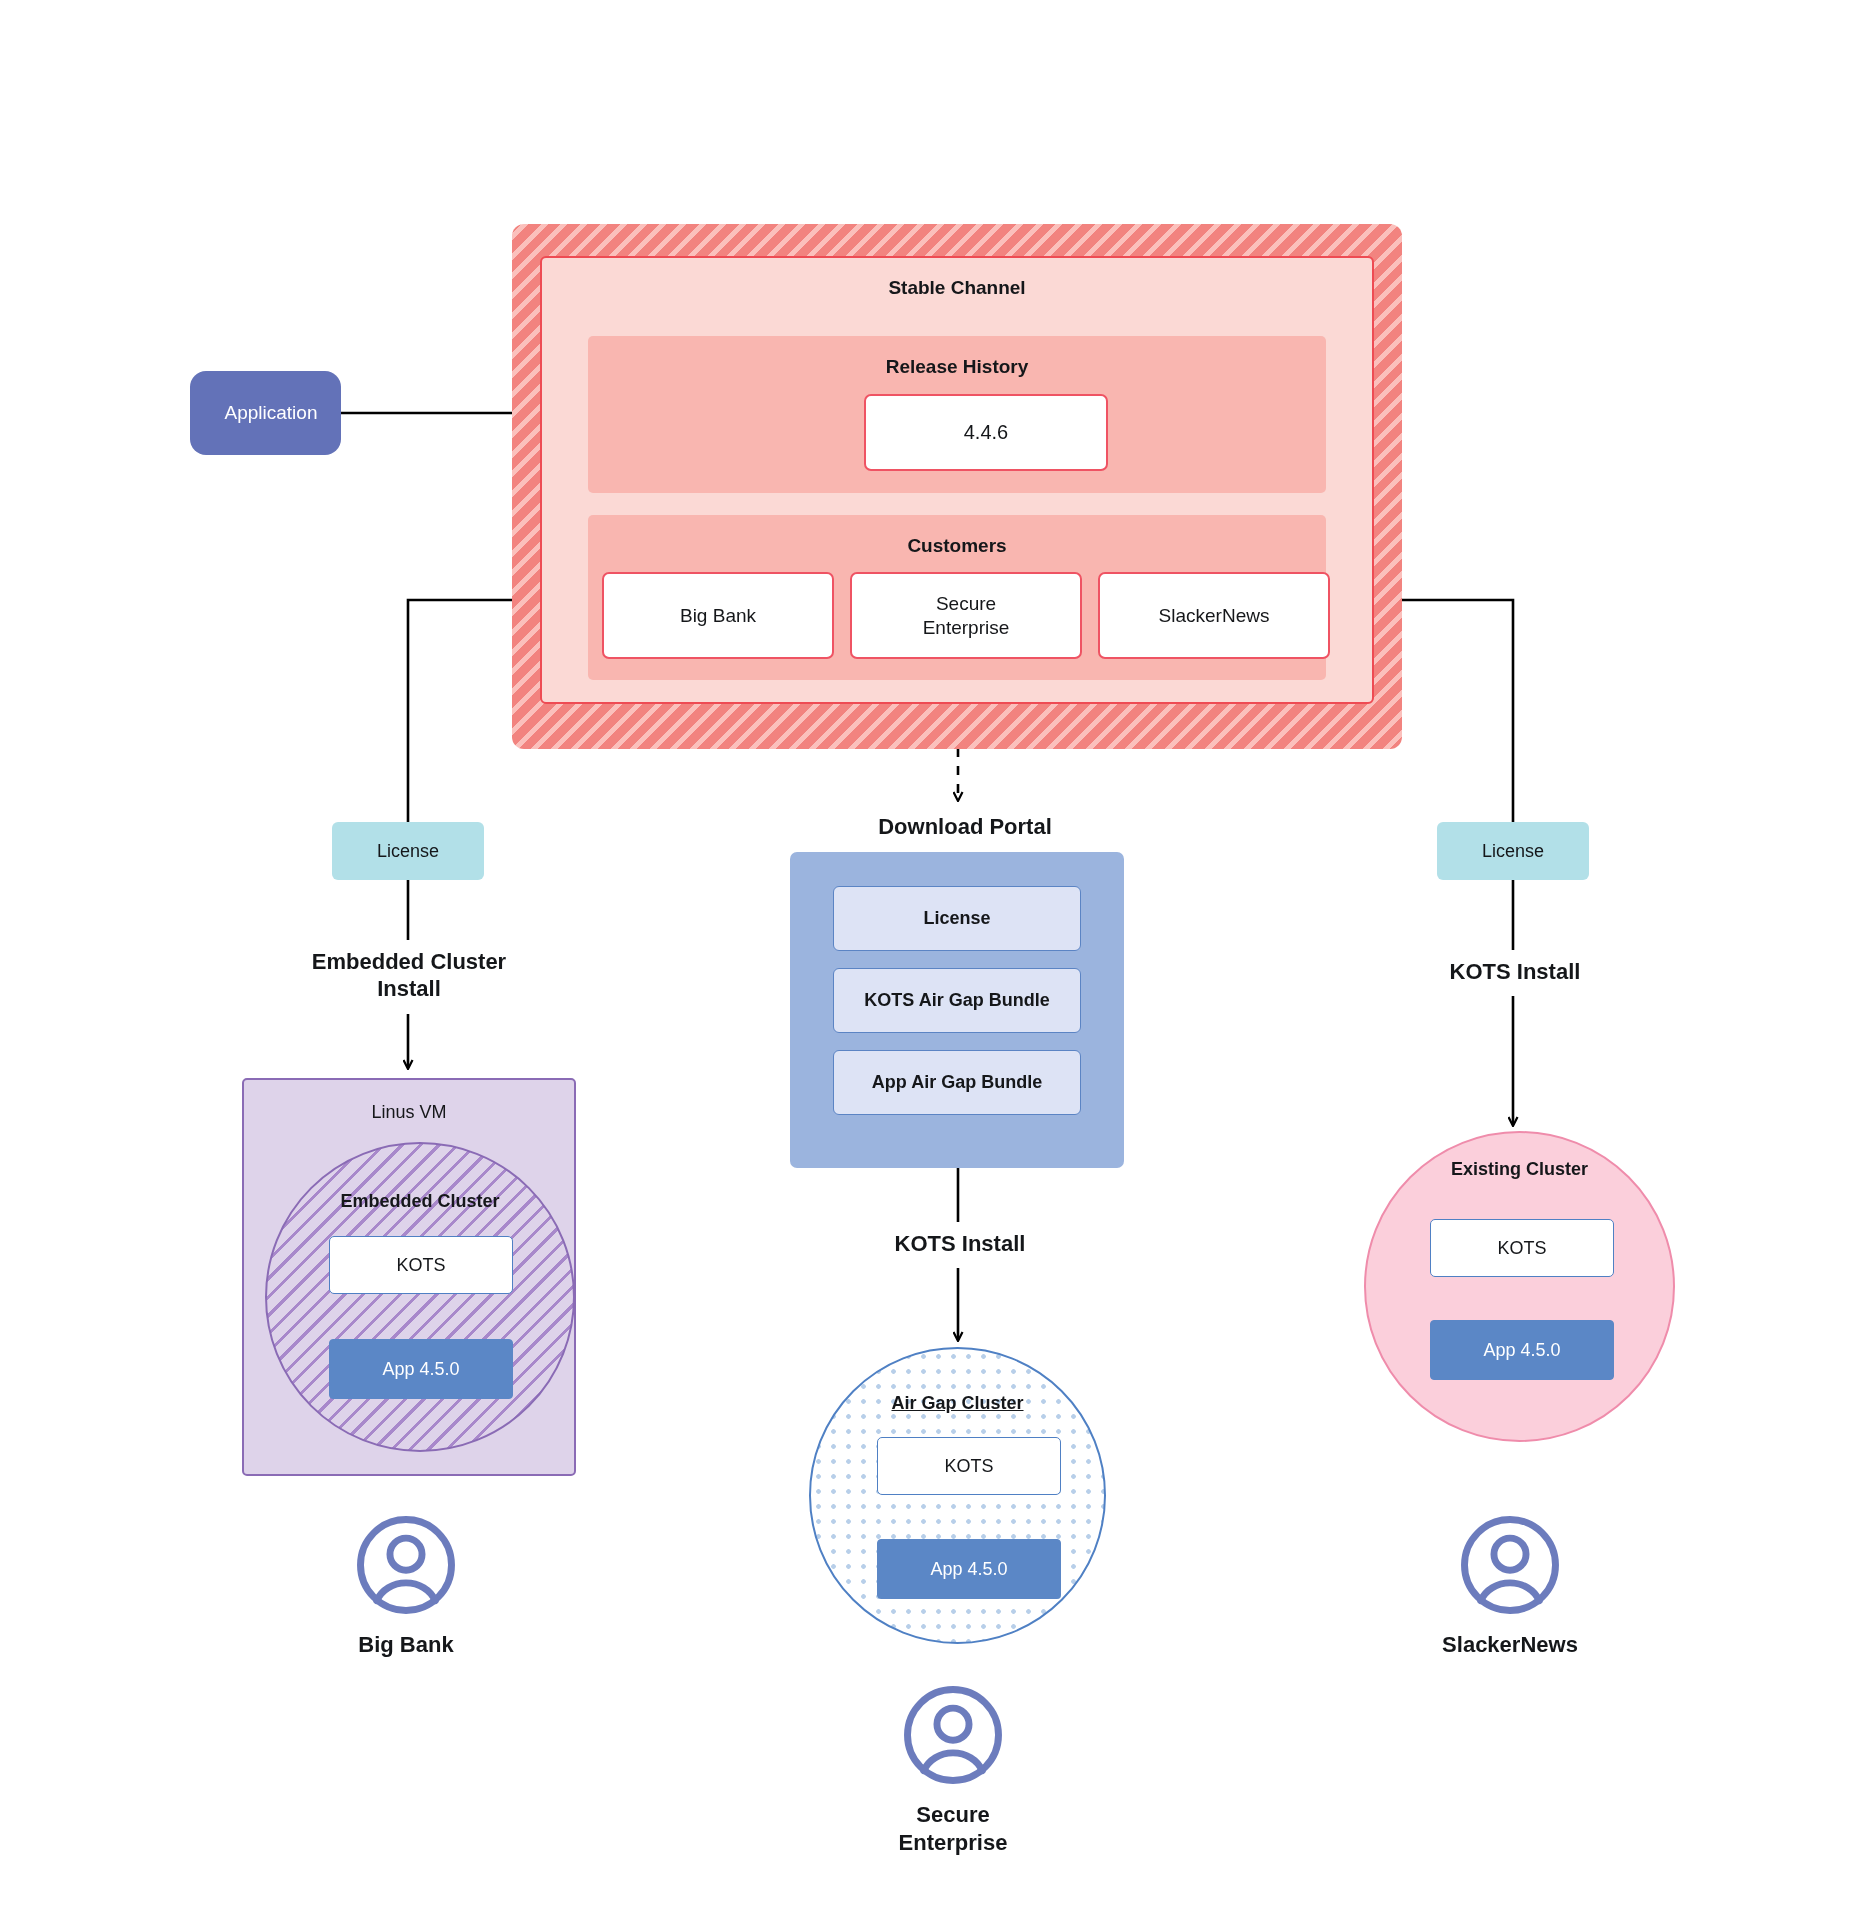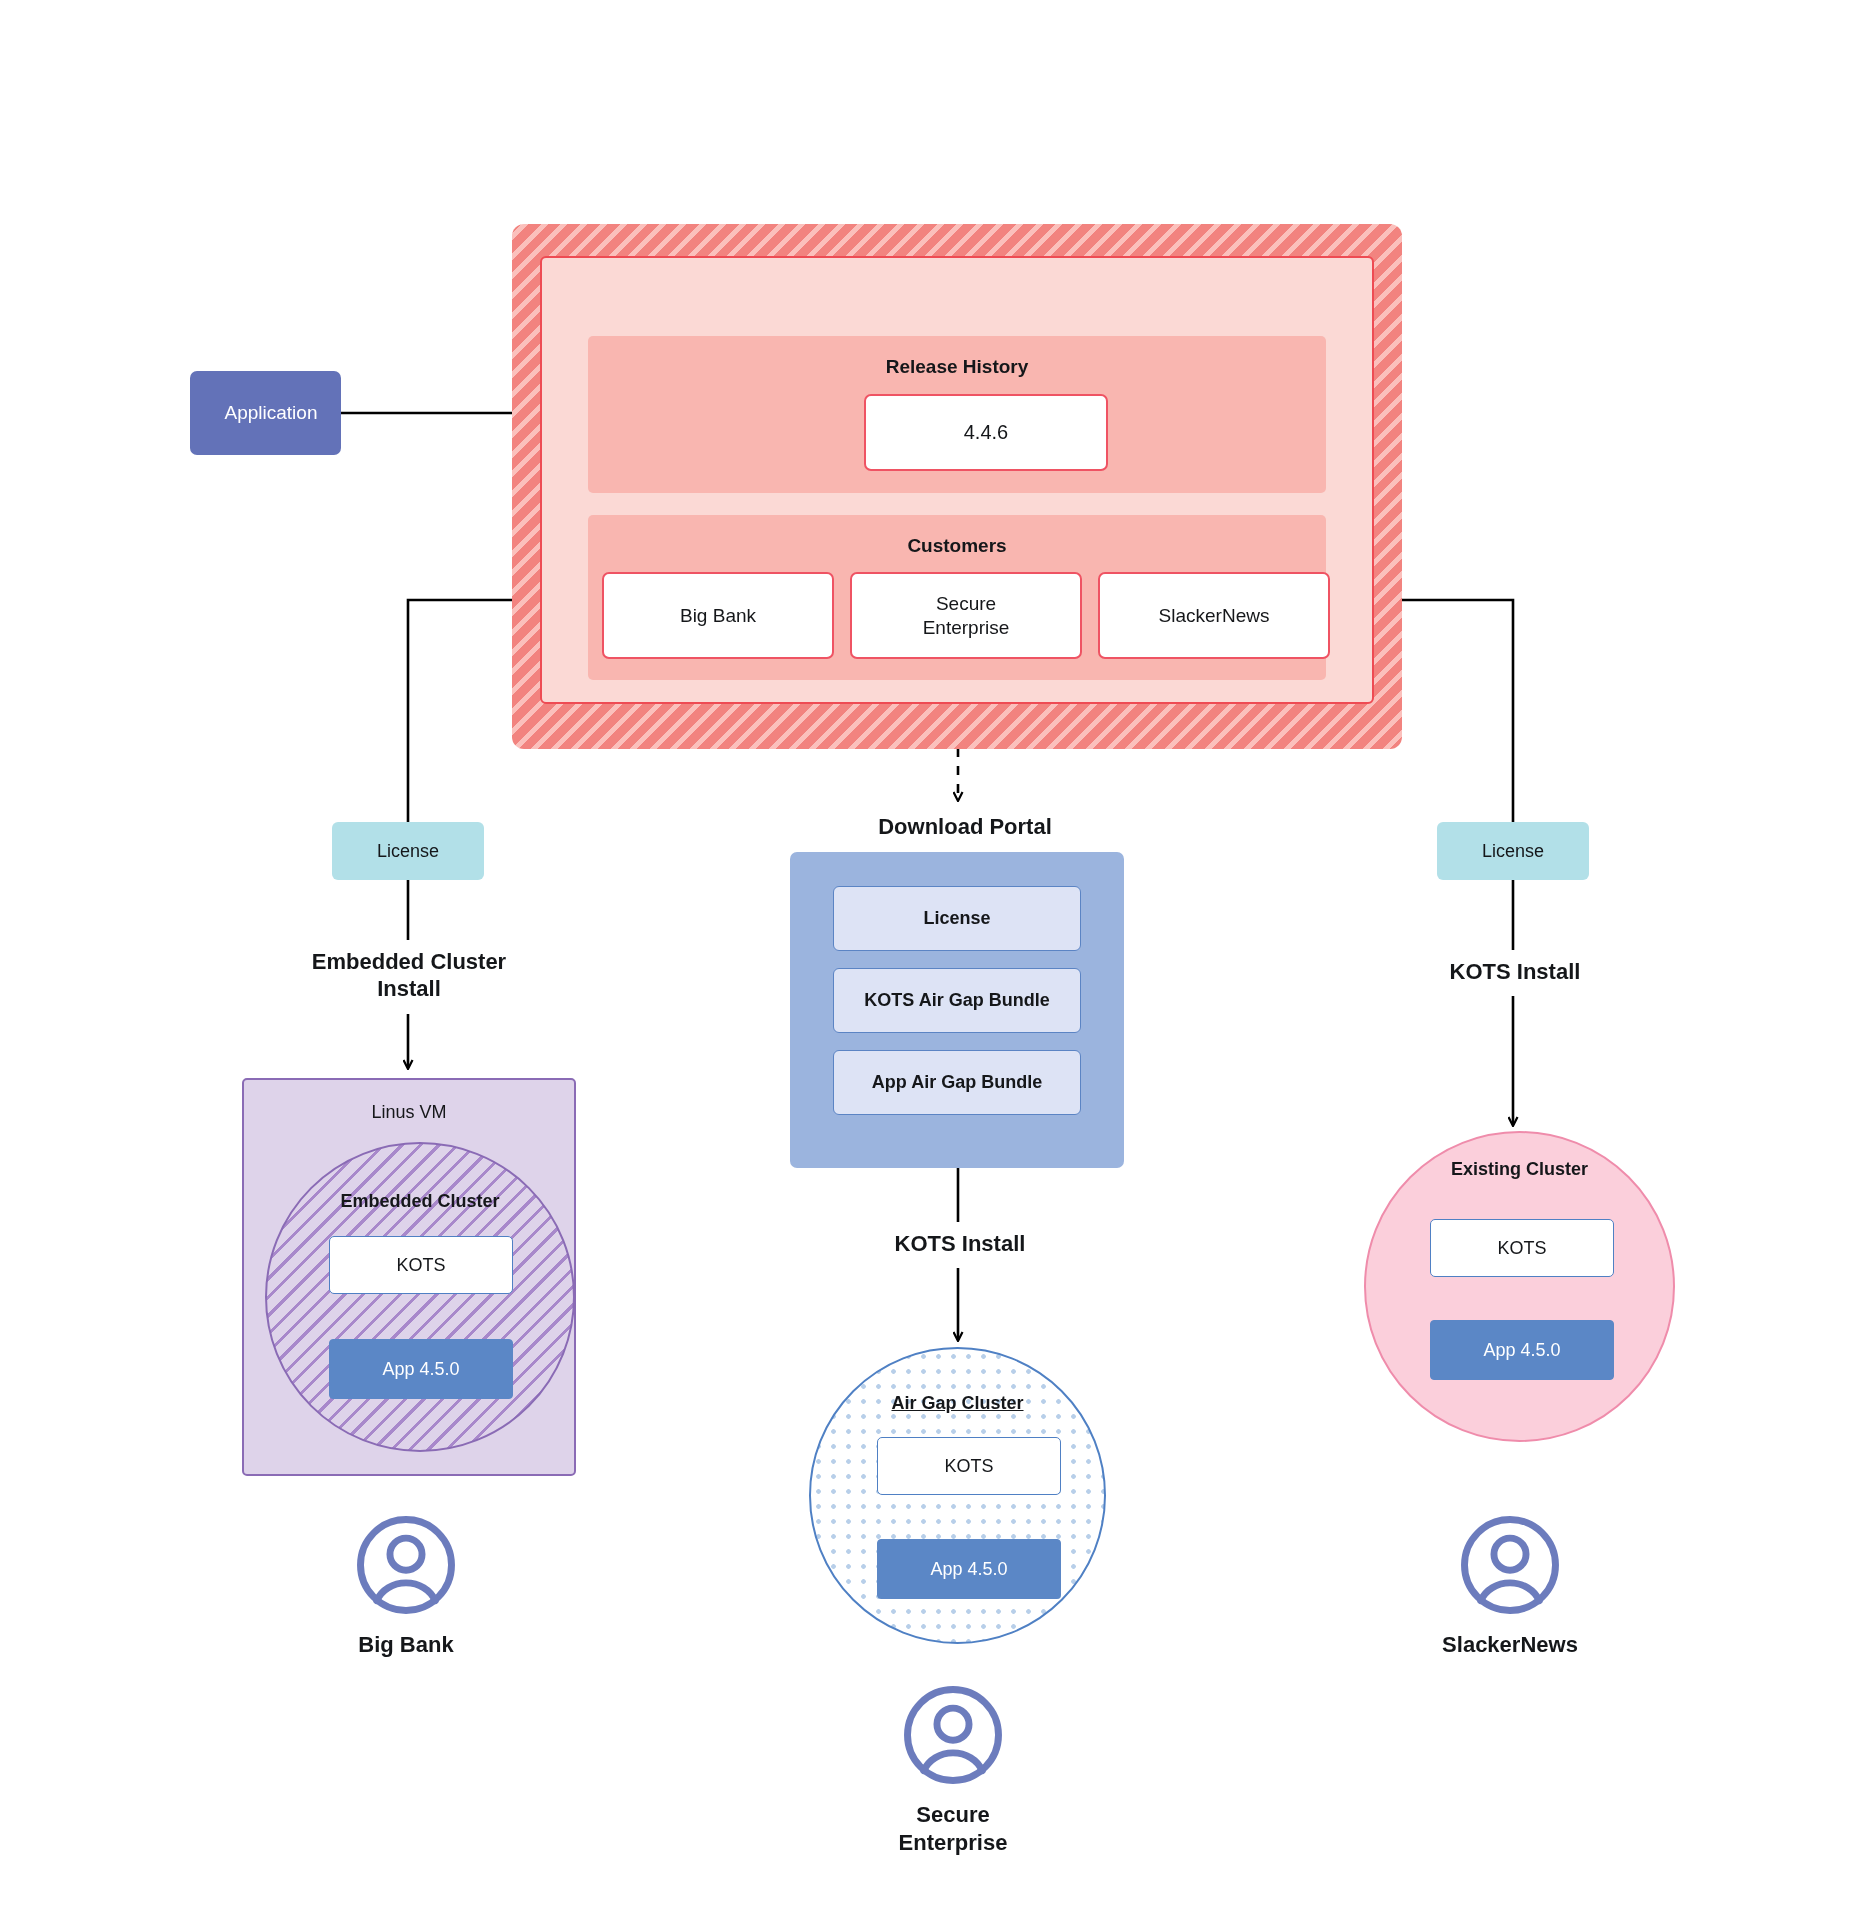--- a/index.html
+++ b/index.html
@@ -89,21 +89,21 @@
     font-size: 19px; color: #15171a;
   }
   .customer-box.c0 { left: 14px; }
   .customer-box.c1 { left: 262px; }
   .customer-box.c2 { left: 510px; }
 
   
   #application {
     left: 190px; top: 371px; width: 151px; height: 84px;
     background: #6372b8; color: #ffffff;
-    border-radius: 7px; font-size: 19px; padding-left: 11px;
+    border-radius: 16px; font-size: 19px; padding-left: 11px;
   }
 
   
   .license-chip {
     width: 152px; height: 58px;
     background: #b2e0e8; border-radius: 6px;
     font-size: 18px; color: #15171a;
   }
   #license-left  { left: 332px;  top: 822px; }
   #license-right { left: 1437px; top: 822px; }
@@ -246,20 +246,21 @@
   </svg>
 
 
   <div class="abs lbl" id="application">
     <span>Application</span>
   </div>
 
   <div class="abs" id="vendor-platform">
 
     <div class="abs" id="stable-channel">
+      <div class="lbl" id="stable-channel-title">Stable Channel</div>
 
       <div class="abs" id="release-history">
         <div class="lbl" id="release-history-title">Release History</div>
         <div class="lbl release-box prev">
           <span>4.4.6</span>
         </div>
       </div>
 
       <div class="abs" id="customers">
         <div class="lbl" id="customers-title">Customers</div>

